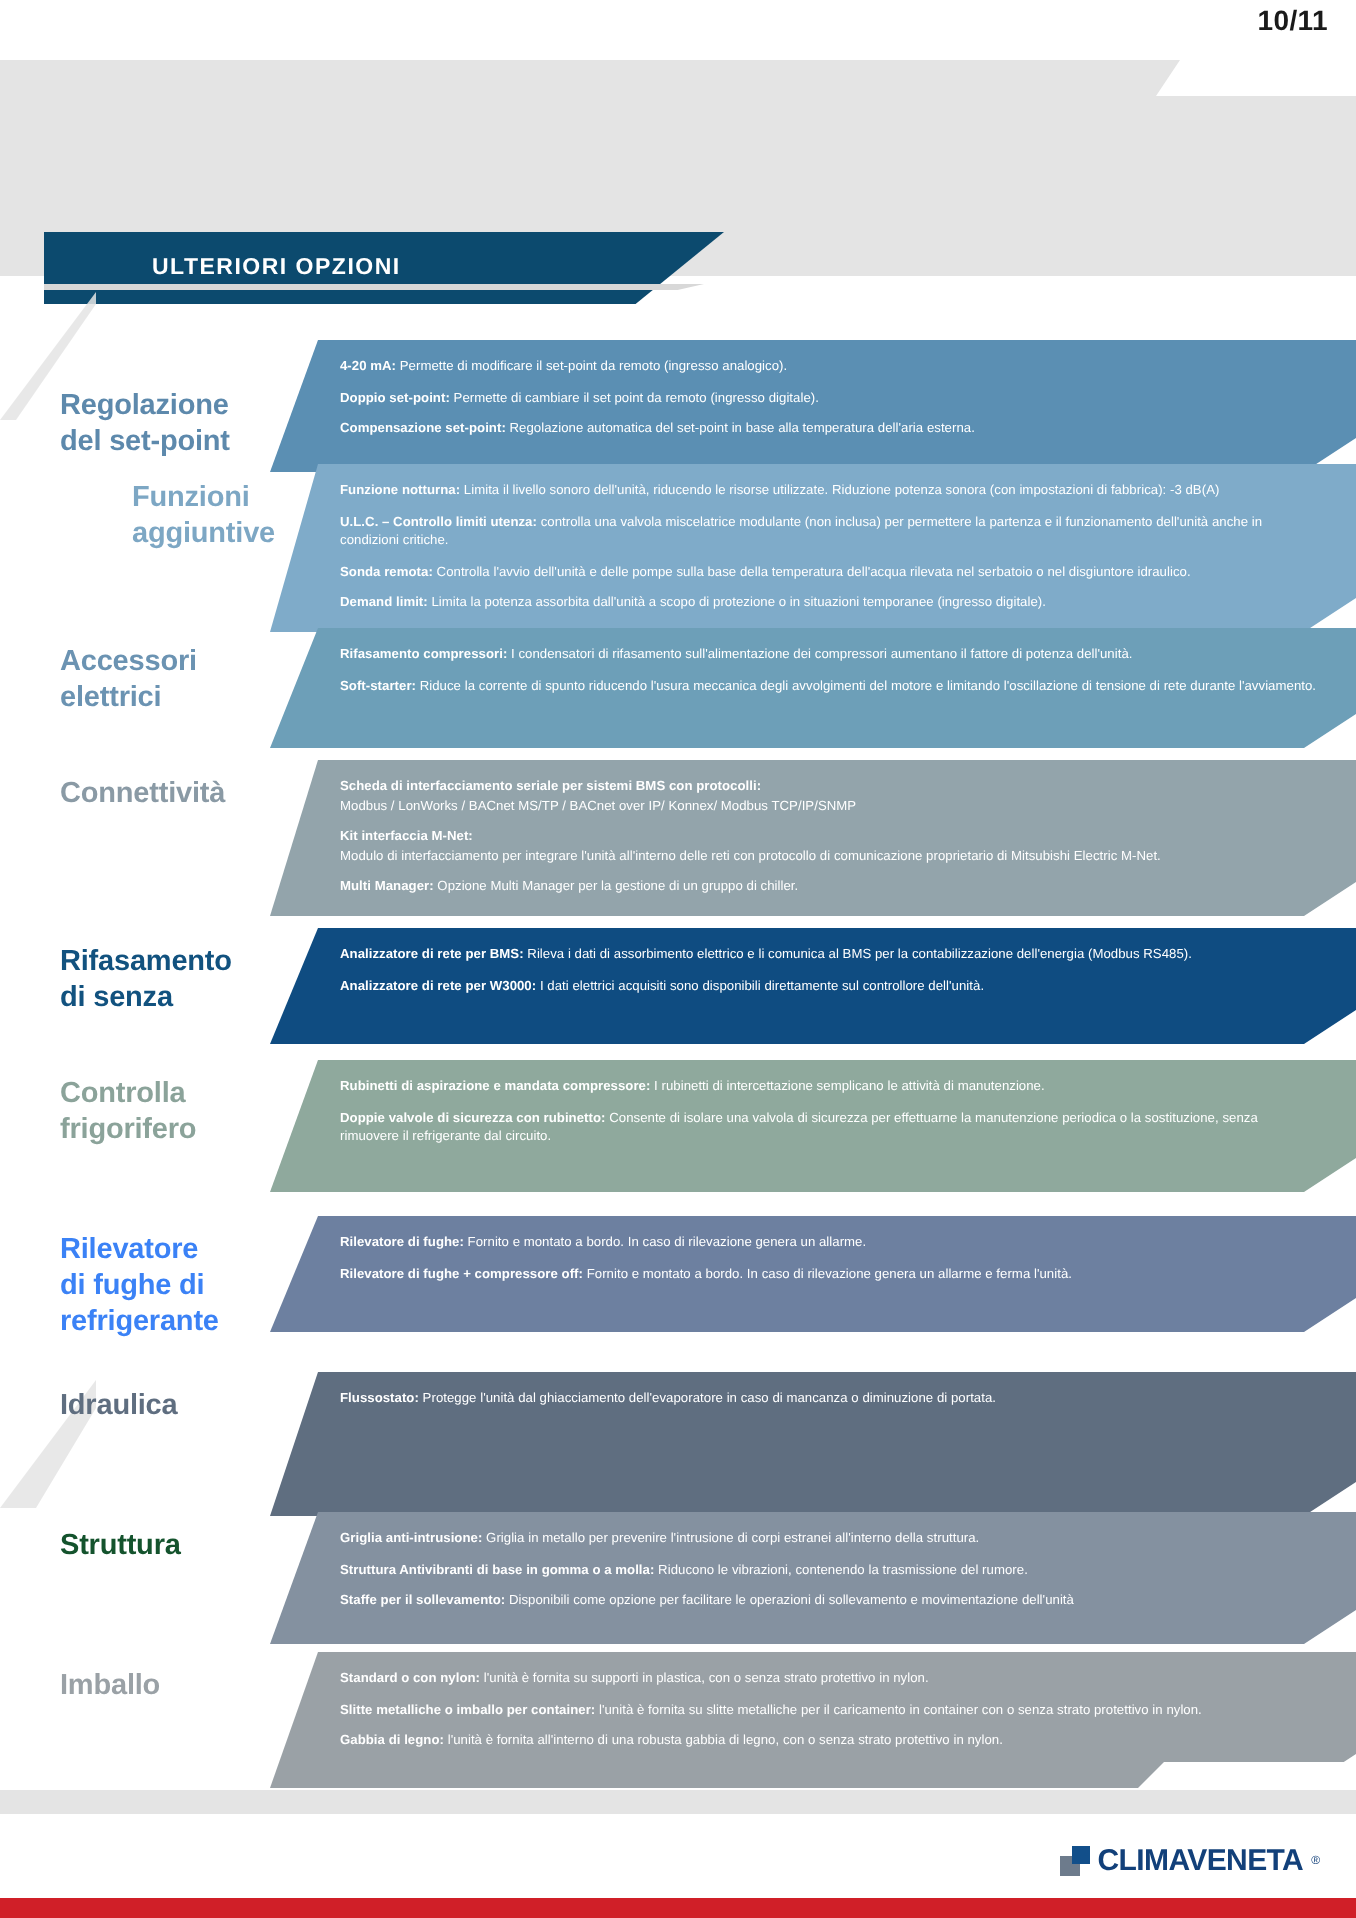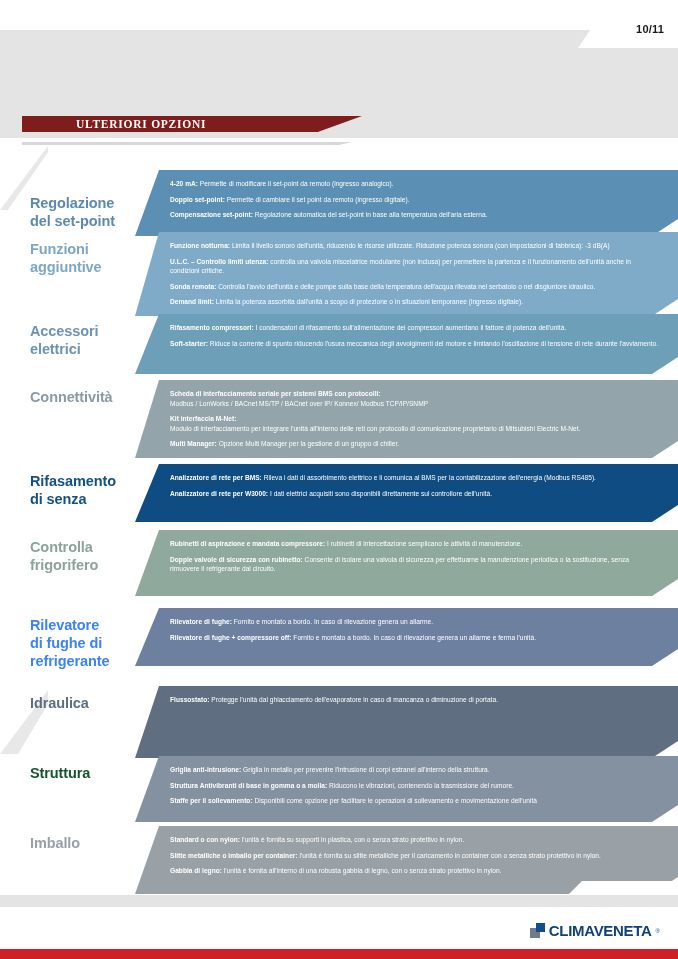--- a/index.html
+++ b/index.html
@@ -30,37 +30,36 @@
   
   .top-gray-notch {
     position: absolute;
     right: 0; top: 30px;
     width: 100px; height: 18px;
     background: #ffffff;
     clip-path: polygon(12px 0, 100% 0, 100% 100%, 0 100%);
   }
   .page-number {
     position: absolute;
-    right: 14px; top: 23px;
-    font-size: 11px;
+    right: 14px; top: 2px;
+    font-size: 14px;
     font-weight: bold;
     color: #1a1a1a;
     letter-spacing: 0.2px;
   }
 
   
   .title-bar {
     position: absolute;
     left: 22px; top: 116px;
-    width: 340px; height: 16px;
-    background: #7f1d1d;
+    width: 340px; height: 36px;
+    background: #0c4a6e;
     clip-path: polygon(0 0, 100% 0, 87% 100%, 0 100%);
     display: flex;
     align-items: center;
-    font-family: Liberation Serif, serif;
   }
   .title-bar .title-text {
     margin-left: 54px;
     color: #ffffff;
     font-size: 11.5px;
     font-weight: bold;
     letter-spacing: 0.75px;
   }
   
   .title-bar-shadow {
@@ -221,21 +220,21 @@
       </div>
       <div class="row" style="top: 0px;">
         <div class="band" style="top: 232px; min-height: 74px; background: rgb(127, 171, 201);">
           <div class="band-inner">
             <div class="band-line"><b>Funzione notturna:</b><span> Limita il livello sonoro dell'unità, riducendo le risorse utilizzate. Riduzione potenza sonora (con impostazioni di fabbrica): -3 dB(A)</span></div>
             <div class="band-line"><b>U.L.C. – Controllo limiti utenza:</b><span> controlla una valvola miscelatrice modulante (non inclusa) per permettere la partenza e il funzionamento dell'unità anche in condizioni critiche.</span></div>
             <div class="band-line"><b>Sonda remota:</b><span> Controlla l'avvio dell'unità e delle pompe sulla base della temperatura dell'acqua rilevata nel serbatoio o nel disgiuntore idraulico.</span></div>
             <div class="band-line"><b>Demand limit:</b><span> Limita la potenza assorbita dall'unità a scopo di protezione o in situazioni temporanee (ingresso digitale).</span></div>
           </div>
         </div>
-        <div class="row-label" style="top: 240px; color: rgb(125, 167, 196);">
+        <div class="row-label" style="top: 240px; color: rgb(125, 167, 196); margin-left: 36px;">
           <div>Funzioni</div>
           <div>aggiuntive</div>
         </div>
       </div>
       <div class="row" style="top: 0px;">
         <div class="band" style="top: 314px; min-height: 60px; background: rgb(109, 159, 184);">
           <div class="band-inner">
             <div class="band-line"><b>Rifasamento compressori:</b><span> I condensatori di rifasamento sull'alimentazione dei compressori aumentano il fattore di potenza dell'unità.</span></div>
             <div class="band-line"><b>Soft-starter:</b><span> Riduce la corrente di spunto riducendo l'usura meccanica degli avvolgimenti del motore e limitando l'oscillazione di tensione di rete durante l'avviamento.</span></div>
           </div>

